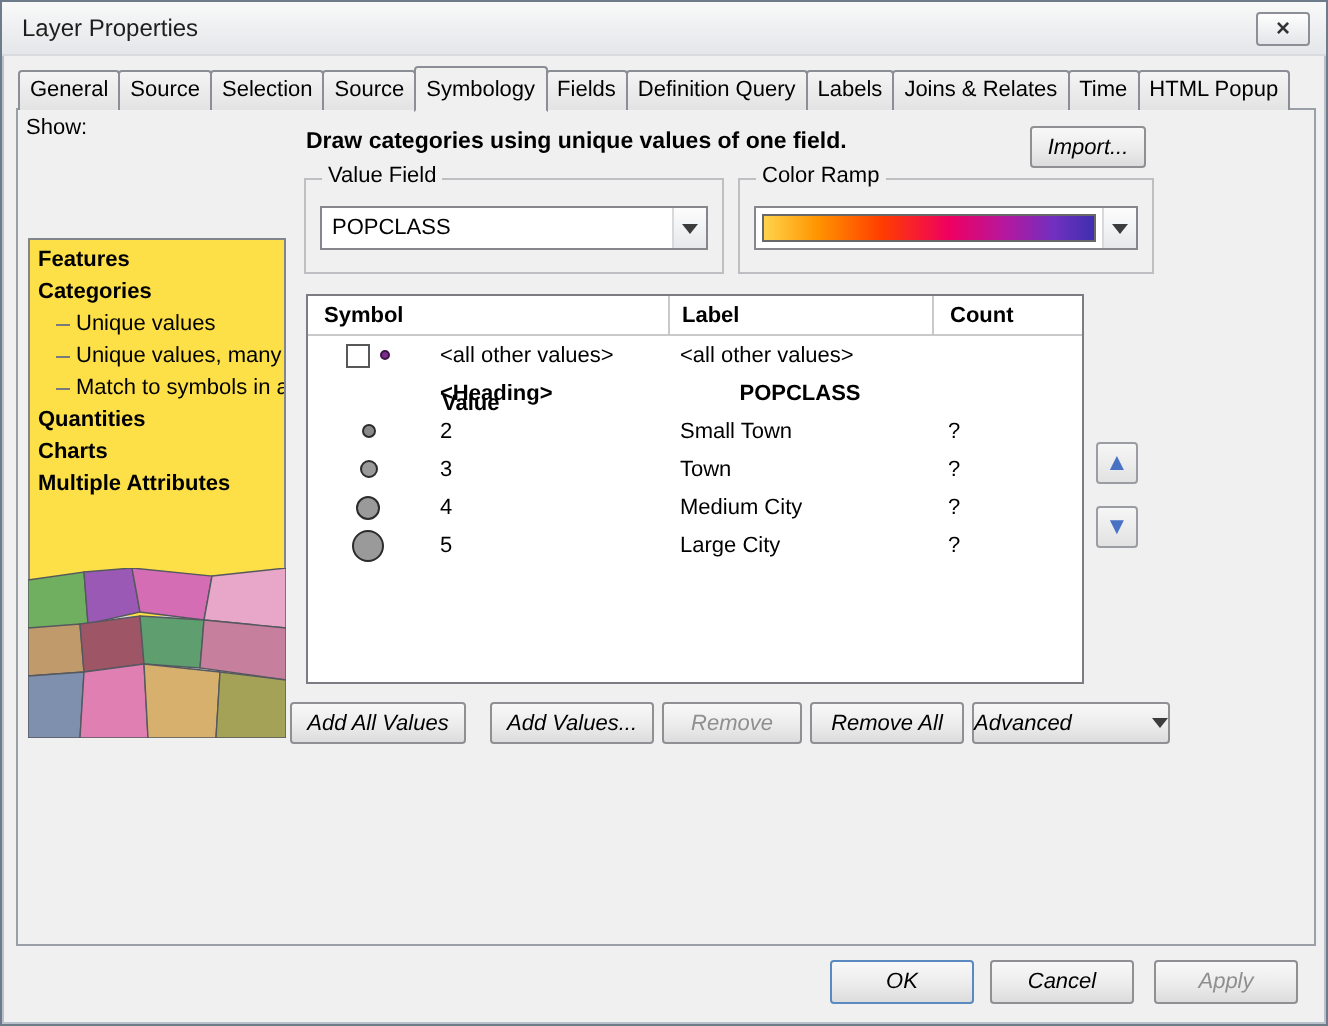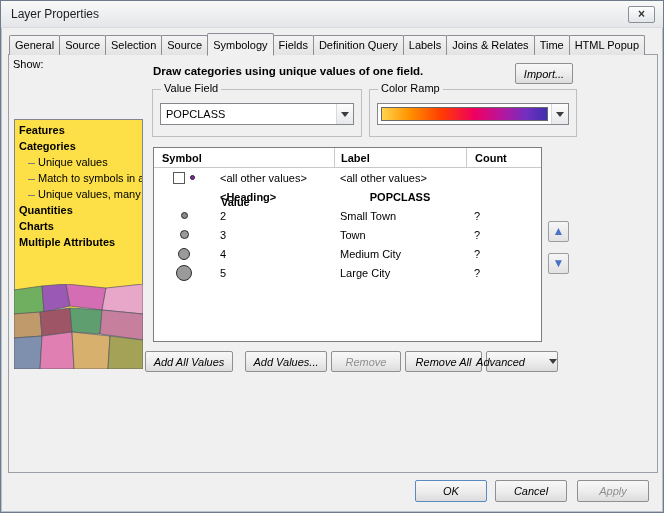--- a/index.html
+++ b/index.html
@@ -131,21 +131,21 @@
     color:#4a72c4; font-size:12px; line-height:19px; text-align:center;
   }
   .move-up { top:220px; }
   .move-down { top:252px; }
 
   #btn-import { left:514px; top:62px; width:58px; }
   #btn-add-all { left:144px; top:350px; width:88px; }
   #btn-add-values { left:244px; top:350px; width:82px; }
   #btn-remove { left:330px; top:350px; width:70px; }
   #btn-remove-all { left:404px; top:350px; width:77px; }
-  #btn-advanced { left:485px; top:350px; width:72px; display:flex; align-items:center; justify-content:flex-end; gap:24px; }
+  #btn-advanced { left:485px; top:350px; width:99px; display:flex; align-items:center; justify-content:space-between; gap:24px; }
 
   .footer-btn { top:479px; width:72px; height:22px; }
   #btn-ok { left:414px; }
   #btn-cancel { left:494px; }
   #btn-apply { left:576px; }
 </style>
 </head>
 <body>
 
 <div class="window">
@@ -169,22 +169,22 @@
     <div class="tab">HTML Popup</div>
   </div>
 
   <div class="page"></div>
 
   <div class="show-label">Show:</div>
   <div class="listbox">
     <div class="list-item bold">Features</div>
     <div class="list-item bold">Categories</div>
     <div class="list-item indent"><span class="tree-dash"></span><span>Unique values</span></div>
+    <div class="list-item indent"><span class="tree-dash"></span><span>Unique values, many</span></div>
     <div class="list-item indent"><span class="tree-dash"></span><span>Match to symbols in a</span></div>
-    <div class="list-item indent"><span class="tree-dash"></span><span>Unique values, many</span></div>
     <div class="list-item bold">Quantities</div>
     <div class="list-item bold">Charts</div>
     <div class="list-item bold">Multiple Attributes</div>
     <div class="hscroll">
       <div class="scroll-arrow">◄</div>
       <div class="scroll-thumb"></div>
       <div style="flex:1"></div>
       <div class="scroll-arrow">►</div>
     </div>
   </div>

